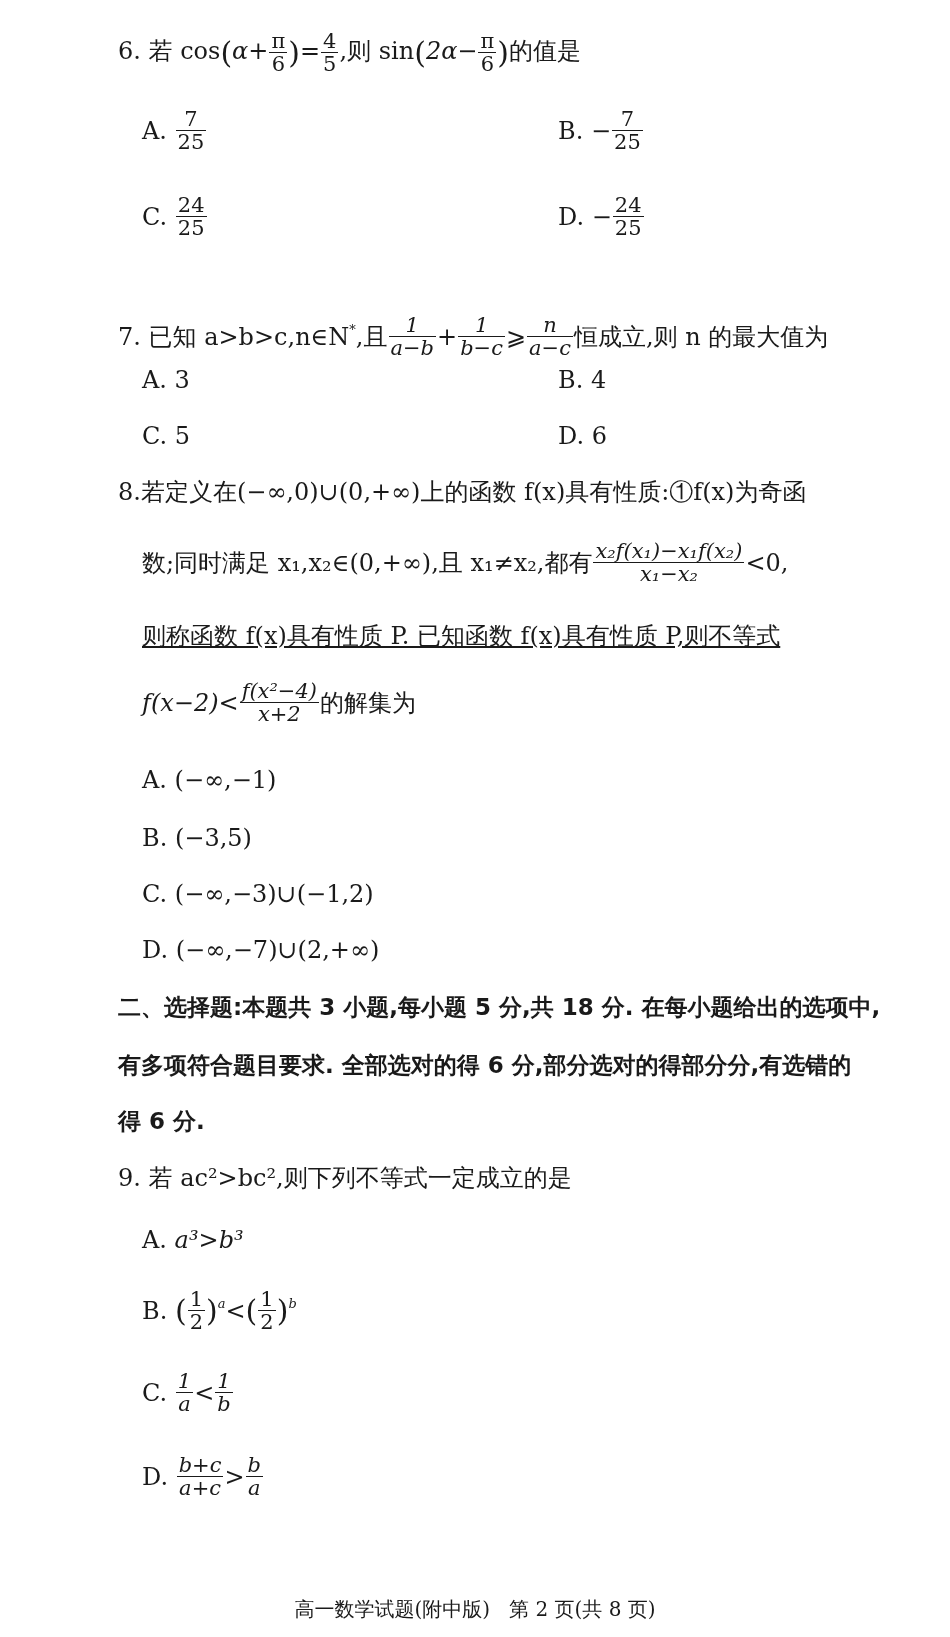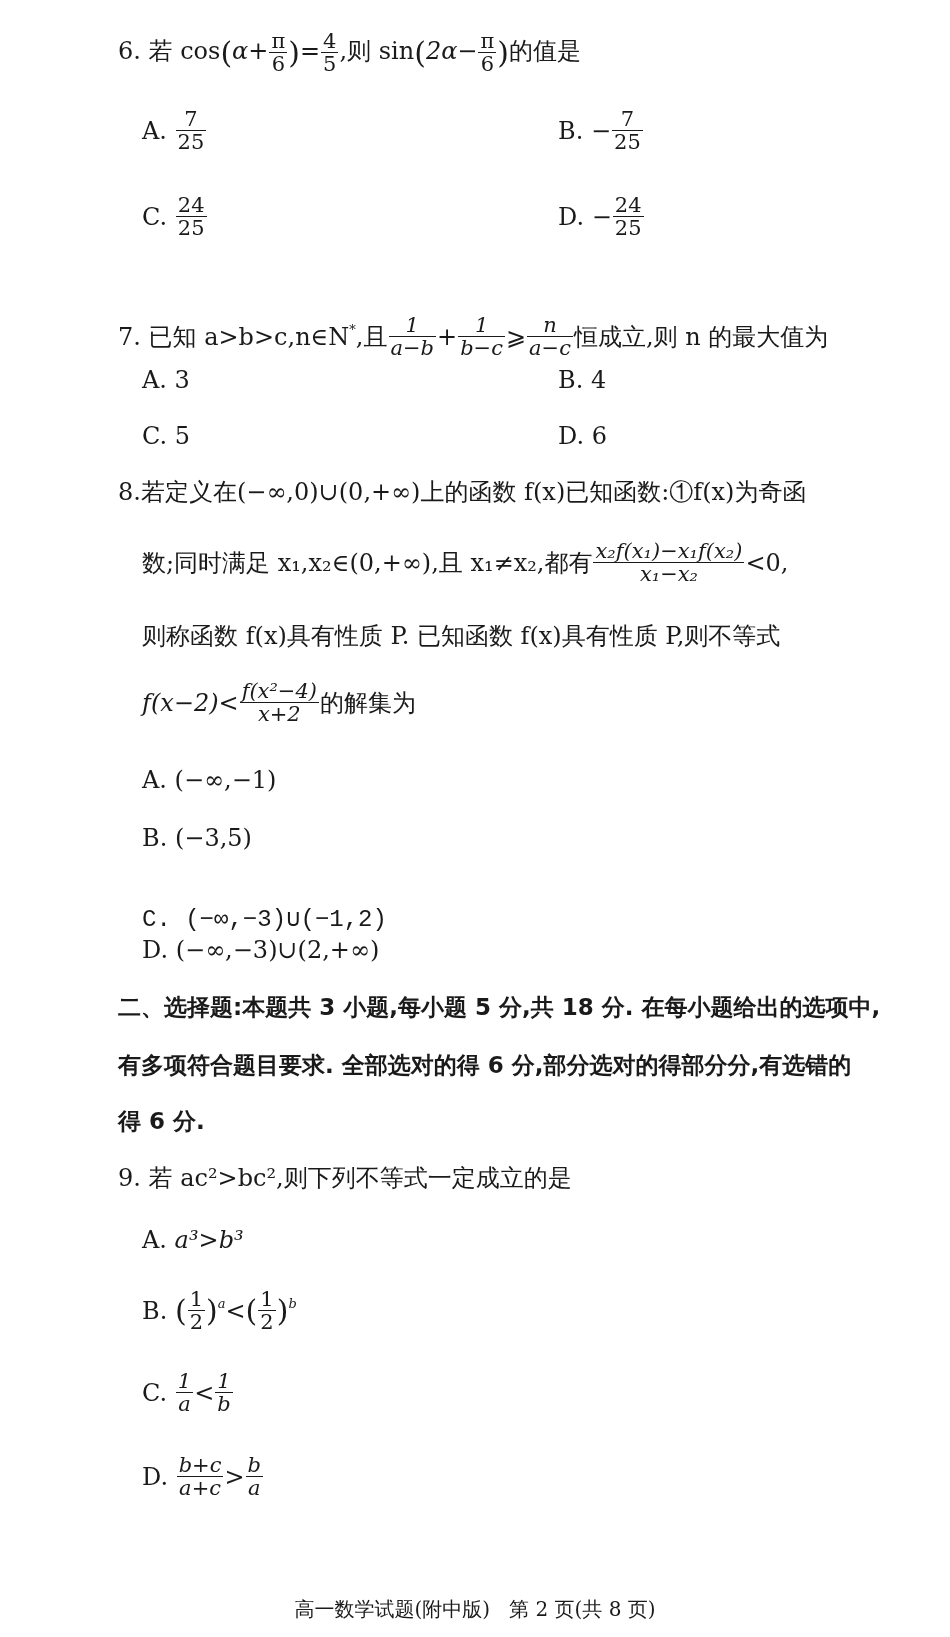--- a/index.html
+++ b/index.html
@@ -52,36 +52,36 @@
   <span style="vertical-align:middle;">7.</span>
   <span style="vertical-align:middle;">已知 a&gt;b&gt;c,n∈N</span><sup>*</sup><span style="vertical-align:middle;">,且</span><span class="frac i"><span class="num">1</span><span class="den">a−b</span></span><span style="vertical-align:middle;">+</span><span class="frac i"><span class="num">1</span><span class="den">b−c</span></span><span style="vertical-align:middle;">⩾</span><span class="frac i"><span class="num">n</span><span class="den">a−c</span></span><span style="vertical-align:middle;">恒成立,则 n 的最大值为</span>
 </div>
 
 <div class="opt" style="left:142px; top:366px;"><span>A.</span> <span>3</span></div>
 <div class="opt" style="left:558px; top:366px;"><span>B.</span> <span>4</span></div>
 <div class="opt" style="left:142px; top:422px;"><span>C.</span> <span>5</span></div>
 <div class="opt" style="left:558px; top:422px;"><span>D.</span> <span>6</span></div>
 
 <div class="line" style="left:118px; top:480px;">
-  <span>8.</span><span>若定义在(−∞,0)∪(0,+∞)上的函数 f(x)已知函数:①f(x)为奇函</span>
+  <span>8.</span><span>若定义在(−∞,0)∪(0,+∞)上的函数 f(x)具有性质:①f(x)为奇函</span>
 </div>
 <div class="line" style="left:142px; top:540px;">
   <span style="vertical-align:middle;">数;同时满足 x₁,x₂∈(0,+∞),且 x₁≠x₂,都有</span><span class="frac i"><span class="num">x₂f(x₁)−x₁f(x₂)</span><span class="den">x₁−x₂</span></span><span style="vertical-align:middle;">&lt;0,</span>
 </div>
-<div class="line" style="left:142px; top:624px;">
+<div class="line" style="left:142px; top:624px;text-decoration:underline;">
   <span>则称函数 f(x)具有性质 P. 已知函数 f(x)具有性质 P,则不等式</span>
 </div>
 <div class="line" style="left:142px; top:680px;">
   <span class="i" style="vertical-align:middle;">f(x−2)&lt;</span><span class="frac i"><span class="num">f(x²−4)</span><span class="den">x+2</span></span><span style="vertical-align:middle;">的解集为</span>
 </div>
 
 <div class="opt" style="left:142px; top:766px;"><span>A.</span> <span>(−∞,−1)</span></div>
 <div class="opt" style="left:142px; top:824px;"><span>B.</span> <span>(−3,5)</span></div>
-<div class="opt" style="left:142px; top:904px;font-family:Liberation Mono, monospace;"><span>C.</span> <span>(−∞,−3)∪(−1,2)</span></div>
-<div class="opt" style="left:142px; top:936px;"><span>D.</span> <span>(−∞,−3)∪(2,+∞)</span></div>
+<div class="opt" style="left:142px; top:880px;"><span>C.</span> <span>(−∞,−3)∪(−1,2)</span></div>
+<div class="opt" style="left:142px; top:936px;"><span>D.</span> <span>(−∞,−7)∪(2,+∞)</span></div>
 
 <div class="line bold" style="left:118px; top:996px;"><span>二、选择题:本题共 3 小题,每小题 5 分,共 18 分. 在每小题给出的选项中,</span></div>
 <div class="line bold" style="left:118px; top:1054px;"><span>有多项符合题目要求. 全部选对的得 6 分,部分选对的得部分分,有选错的</span></div>
 <div class="line bold" style="left:118px; top:1110px;"><span>得 6 分.</span></div>
 
 <div class="line" style="left:118px; top:1166px;"><span>9. 若 ac²&gt;bc²,则下列不等式一定成立的是</span></div>
 
 <div class="opt" style="left:142px; top:1226px;">
   <span>A.</span> <span class="i">a³&gt;b³</span>
 </div>

